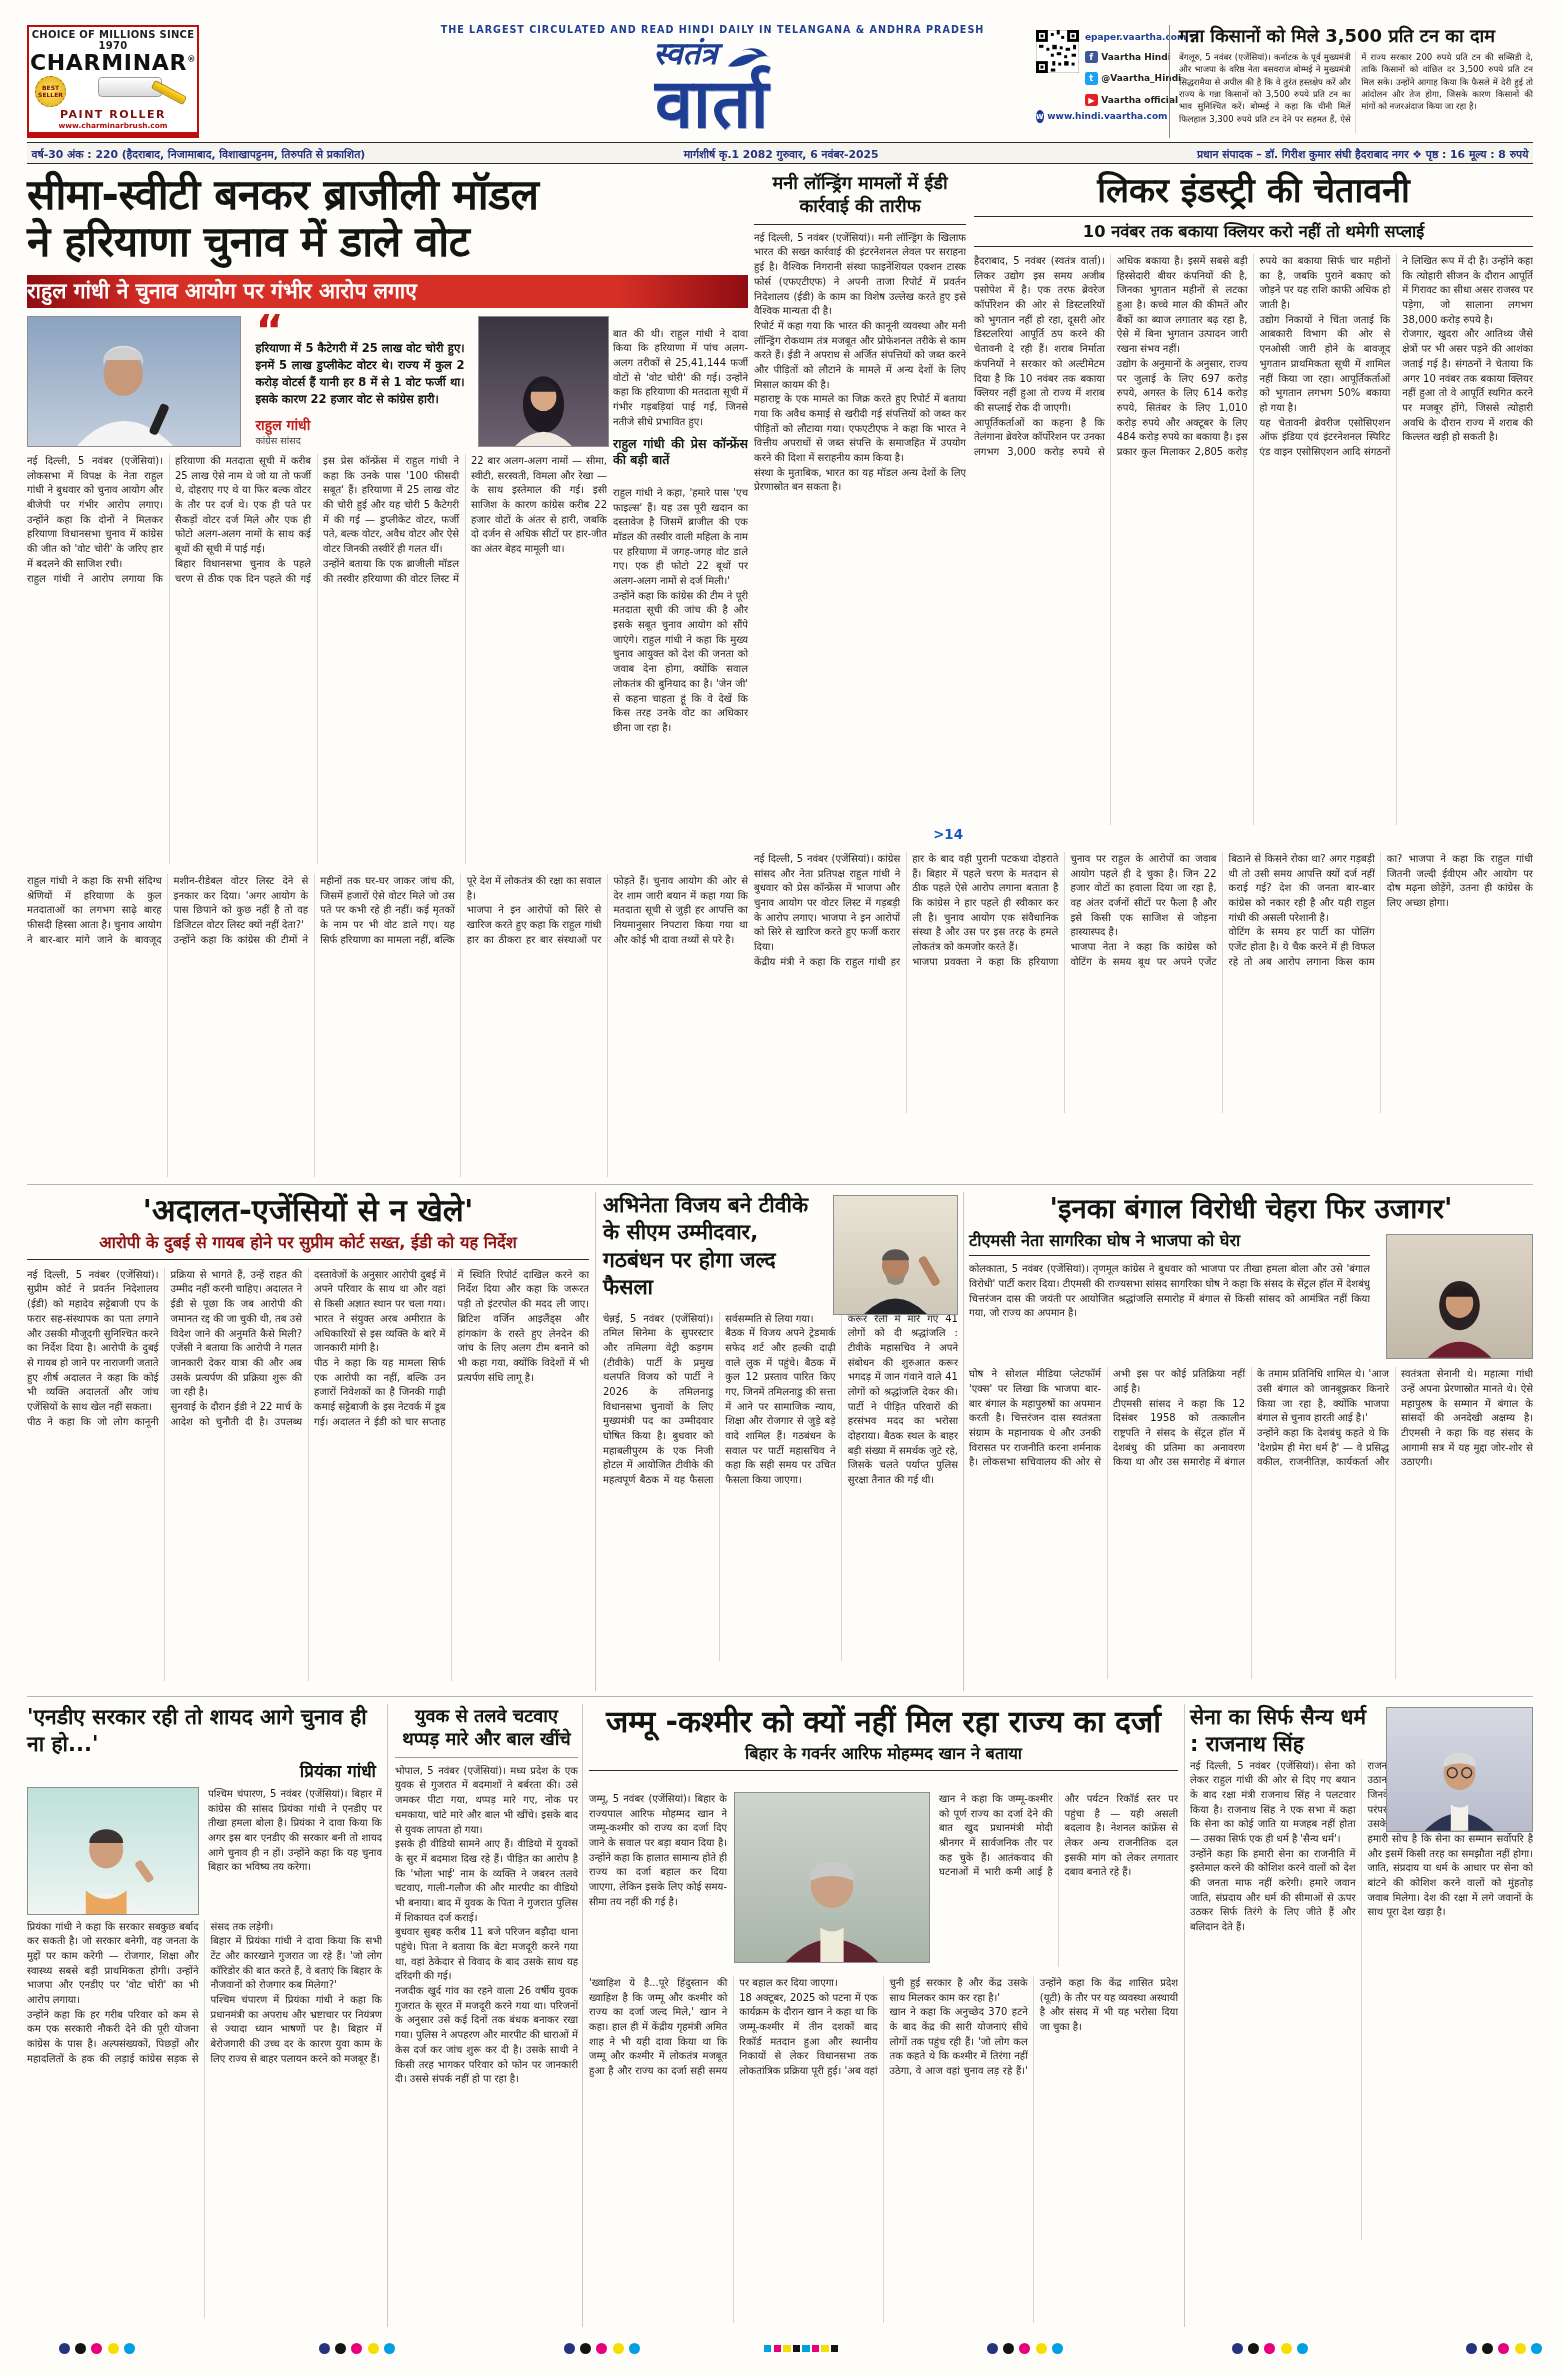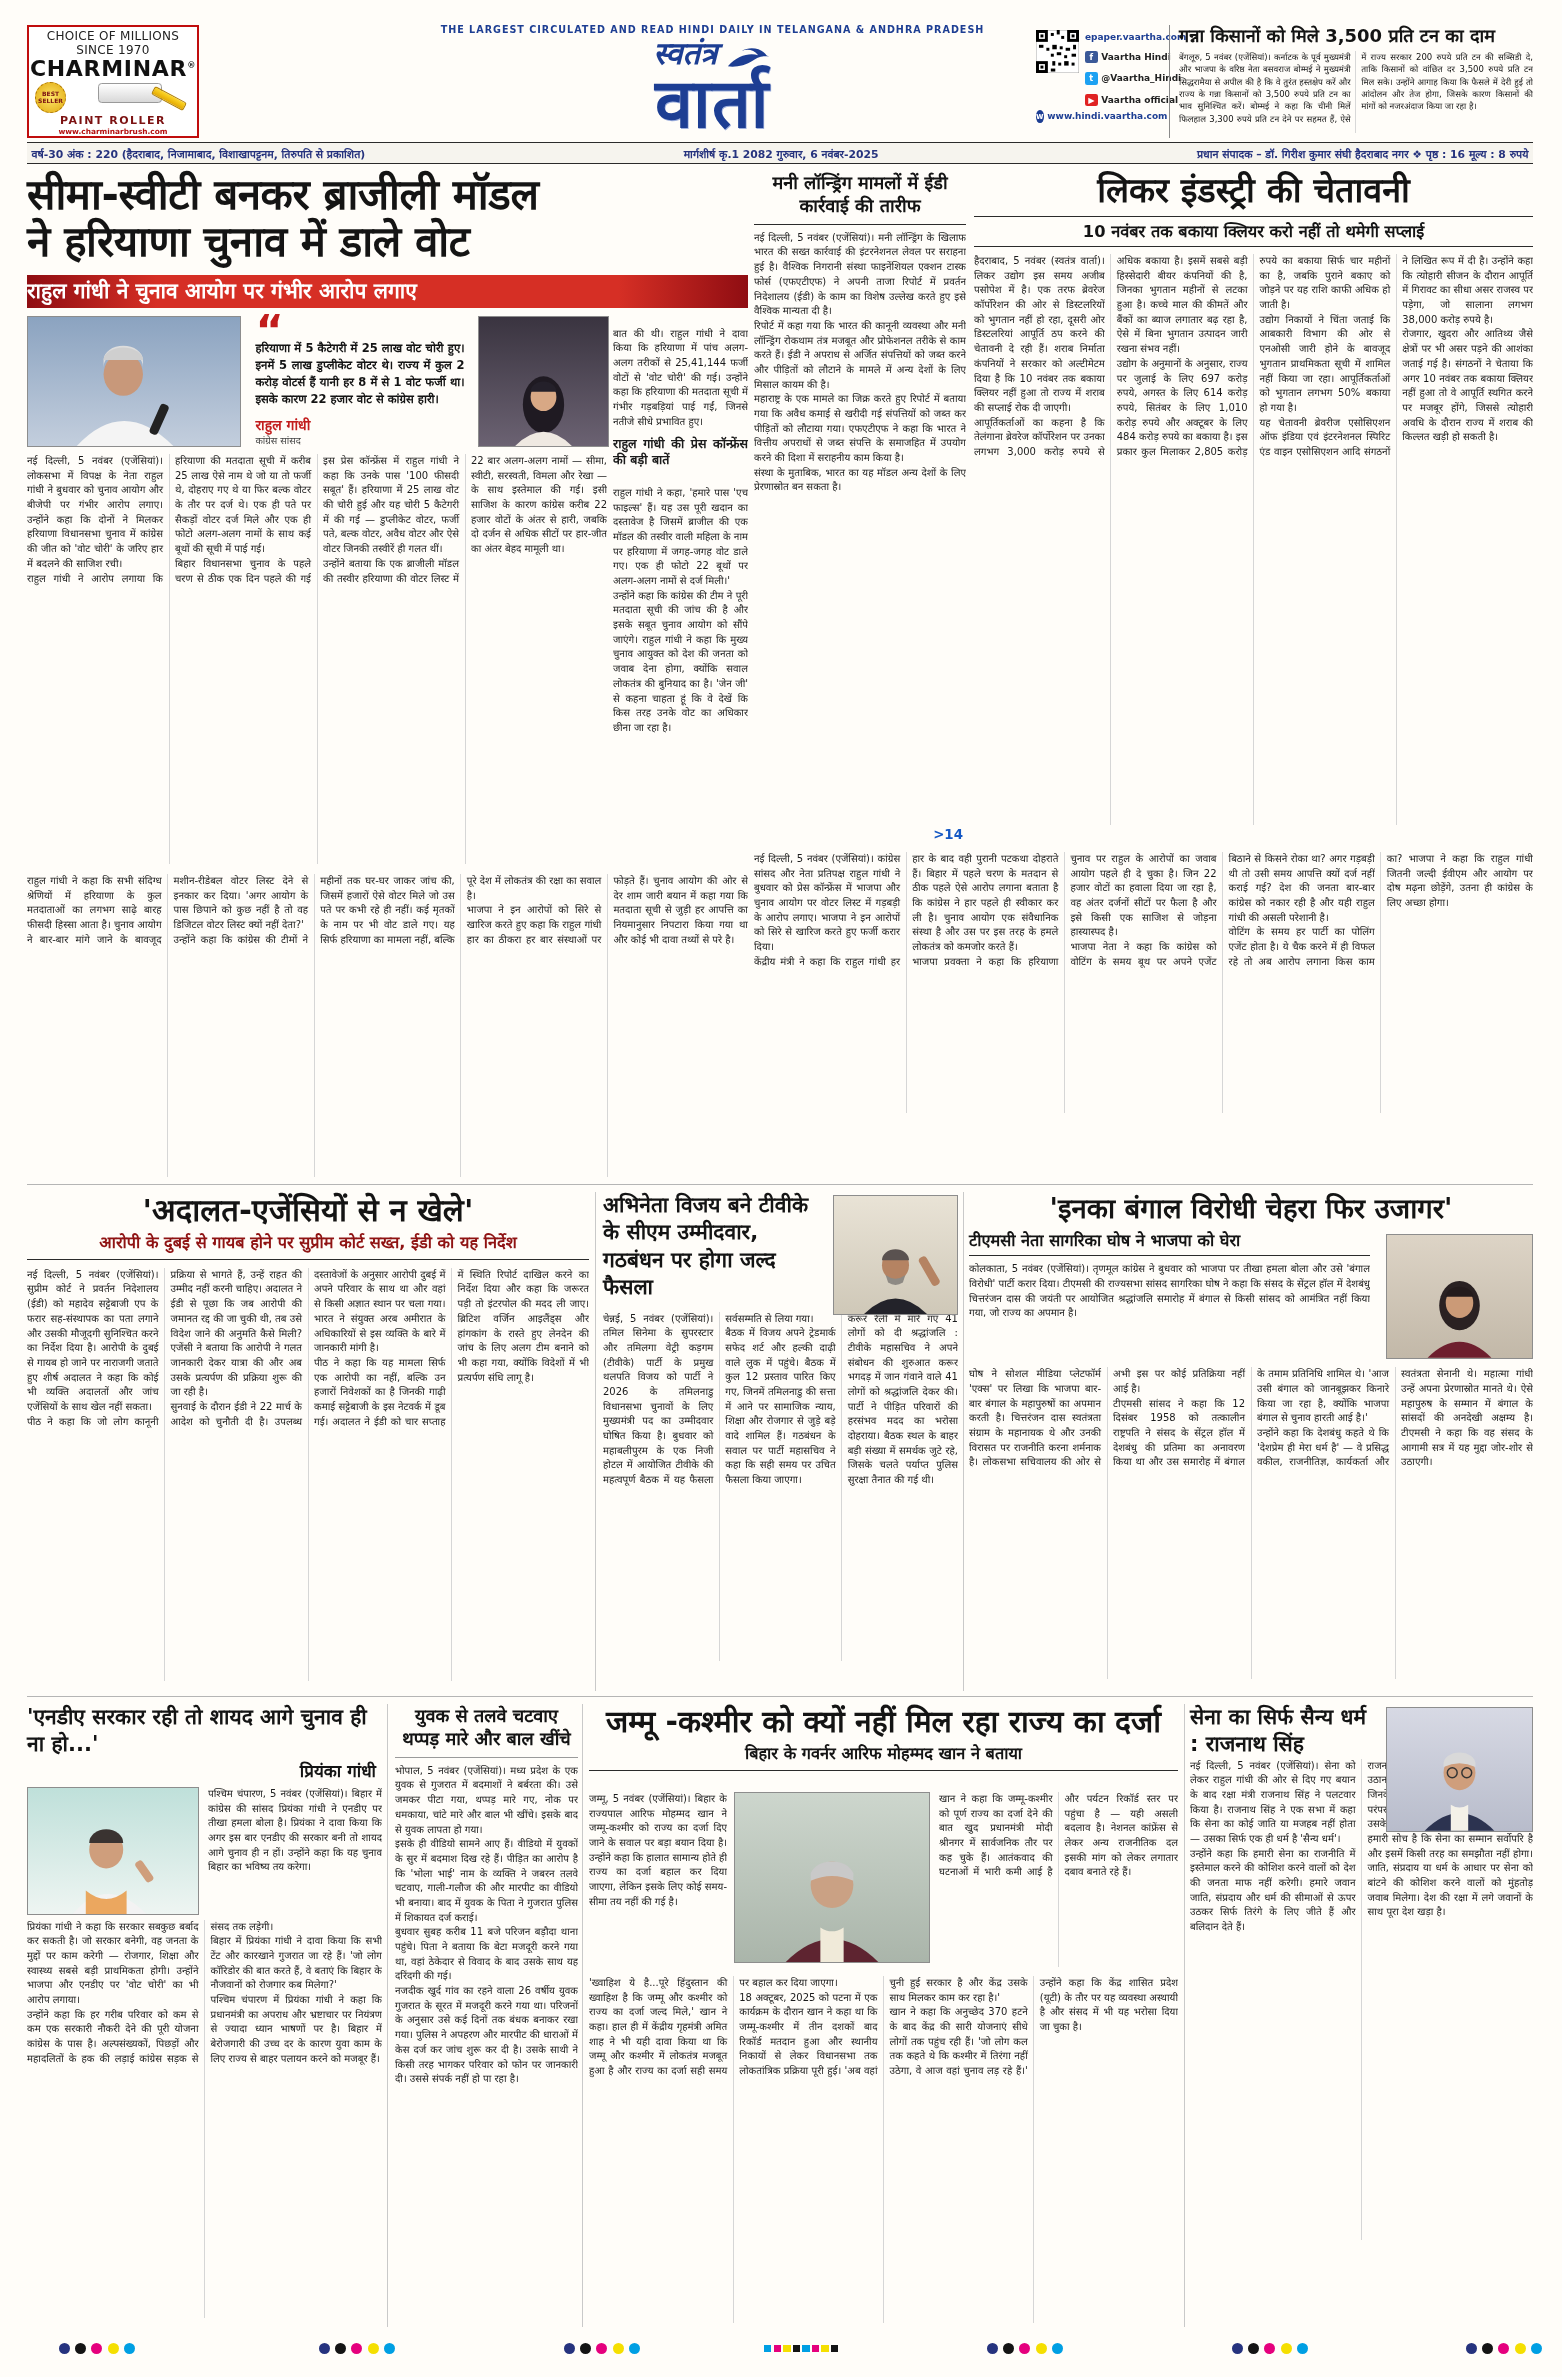--- a/index.html
+++ b/index.html
@@ -4,21 +4,21 @@
 <style>
   *{margin:0;padding:0;box-sizing:border-box}
   body{background:#d9d9d9;font-family:"DejaVu Sans",sans-serif}
   .page{position:relative;width:1563px;height:2377px;background:#fffdf9;color:#141414;overflow:hidden;margin:0 auto}
   .abs{position:absolute}
   .divider-v{position:absolute;width:0.7px;background:#c9c9c9}
   .divider-h{position:absolute;height:0.7px;background:#b5b5b5}
 
   
   .ad{border:2.2px solid #c00d0d;background:#fff;text-align:center;overflow:hidden}
-  .ad-tag{font-size:12px;letter-spacing:0.3px;color:#222;padding-top:2.2px;font-weight:400}
+  .ad-tag{font-size:10px;letter-spacing:0.3px;color:#222;padding-top:2.2px;font-weight:700}
   .ad-brand{font-size:22px;font-weight:800;color:#111;letter-spacing:0.7px;line-height:1.05}
   .ad-brand .reg{font-size:8.2px;vertical-align:super}
   .ad-mid{position:relative;height:34px}
   .ad-badge{position:absolute;left:6px;top:1.5px;width:31px;height:31px;border-radius:50%;background:radial-gradient(#ffe66b,#e0a90f);color:#7a1010;font-size:6px;font-weight:800;display:flex;align-items:center;justify-content:center;text-align:center;border:1.5px dashed #b07800}
   .roller{position:absolute;right:10.4px;top:1.5px;width:89px;height:31px}
   .roller-cyl{position:absolute;left:0;top:1.5px;width:64px;height:19.3px;background:linear-gradient(180deg,#fff,#d8d8d8);border:1.5px solid #9a9a9a;border-radius:3.7px}
   .roller-handle{position:absolute;right:0;top:12px;width:36px;height:9px;background:linear-gradient(180deg,#ffd829,#e3a800);border:0.7px solid #b07f00;border-radius:2.2px;transform:rotate(28deg)}
   .ad-prod{font-size:11px;font-weight:800;color:#7c1212;letter-spacing:1.5px}
   .ad-site{font-size:7.4px;color:#b30f0f;font-weight:700}
   .ad-phone{margin-top:1.5px;background:#c00d0d;color:#ffe96a;font-size:18px;font-weight:800;line-height:1.3}

